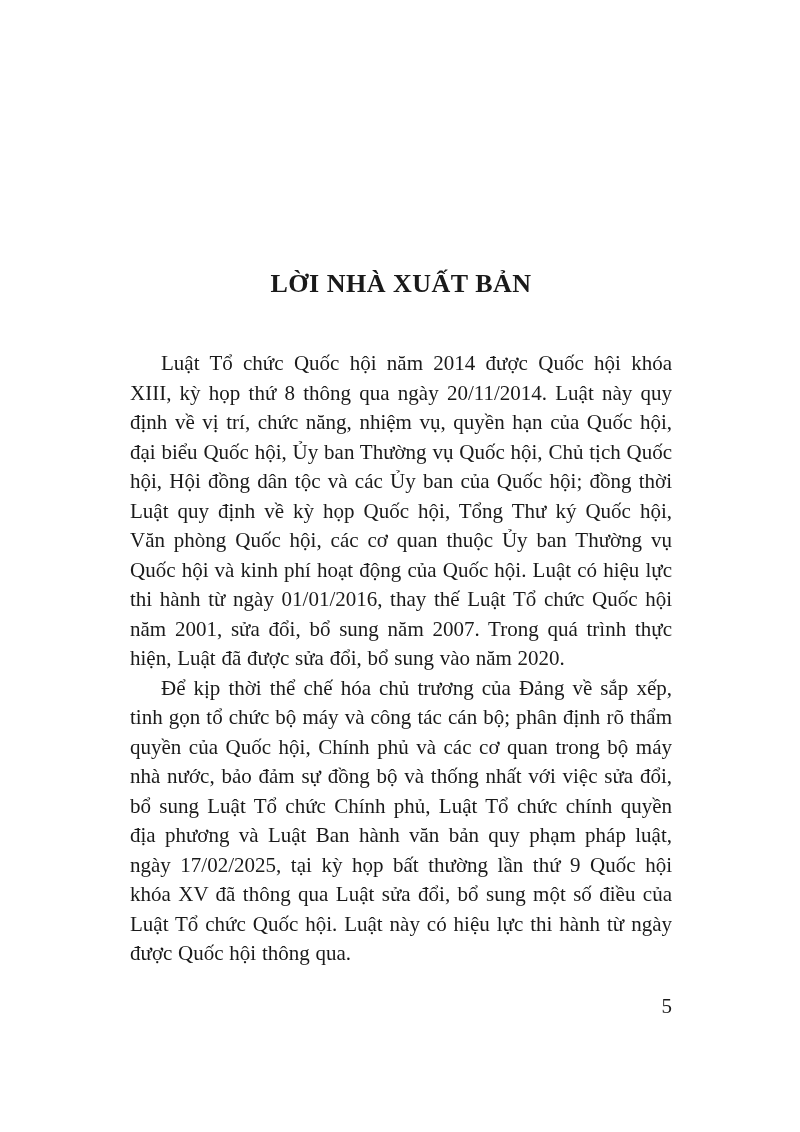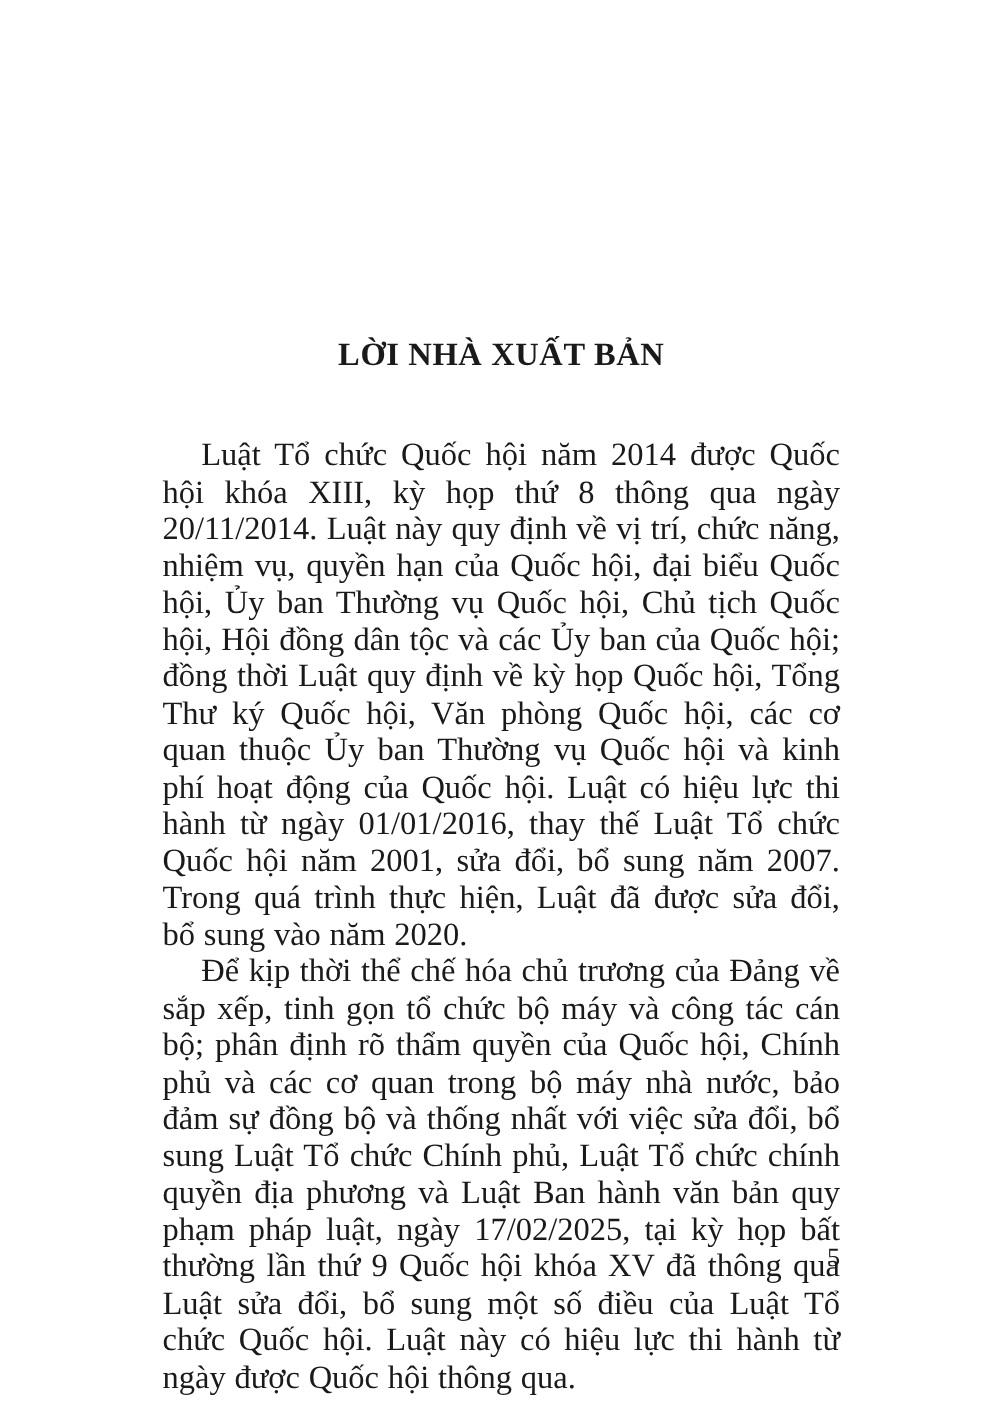--- a/index.html
+++ b/index.html
@@ -27,21 +27,21 @@
     font-weight: 700;
     line-height: 1;
     letter-spacing: 0.5px;
     white-space: nowrap;
   }
   .body-text {
     position: absolute;
     top: 349px;
     left: 130px;
     width: 542px;
-    font-size: 26px;
+    font-size: 21px;
     line-height: 29.5px;
     text-align: justify;
     hyphens: none;
     word-spacing: 0.5px;
   }
   .body-text p {
     margin: 0;
     padding: 0;
     text-indent: 31px;
   }

